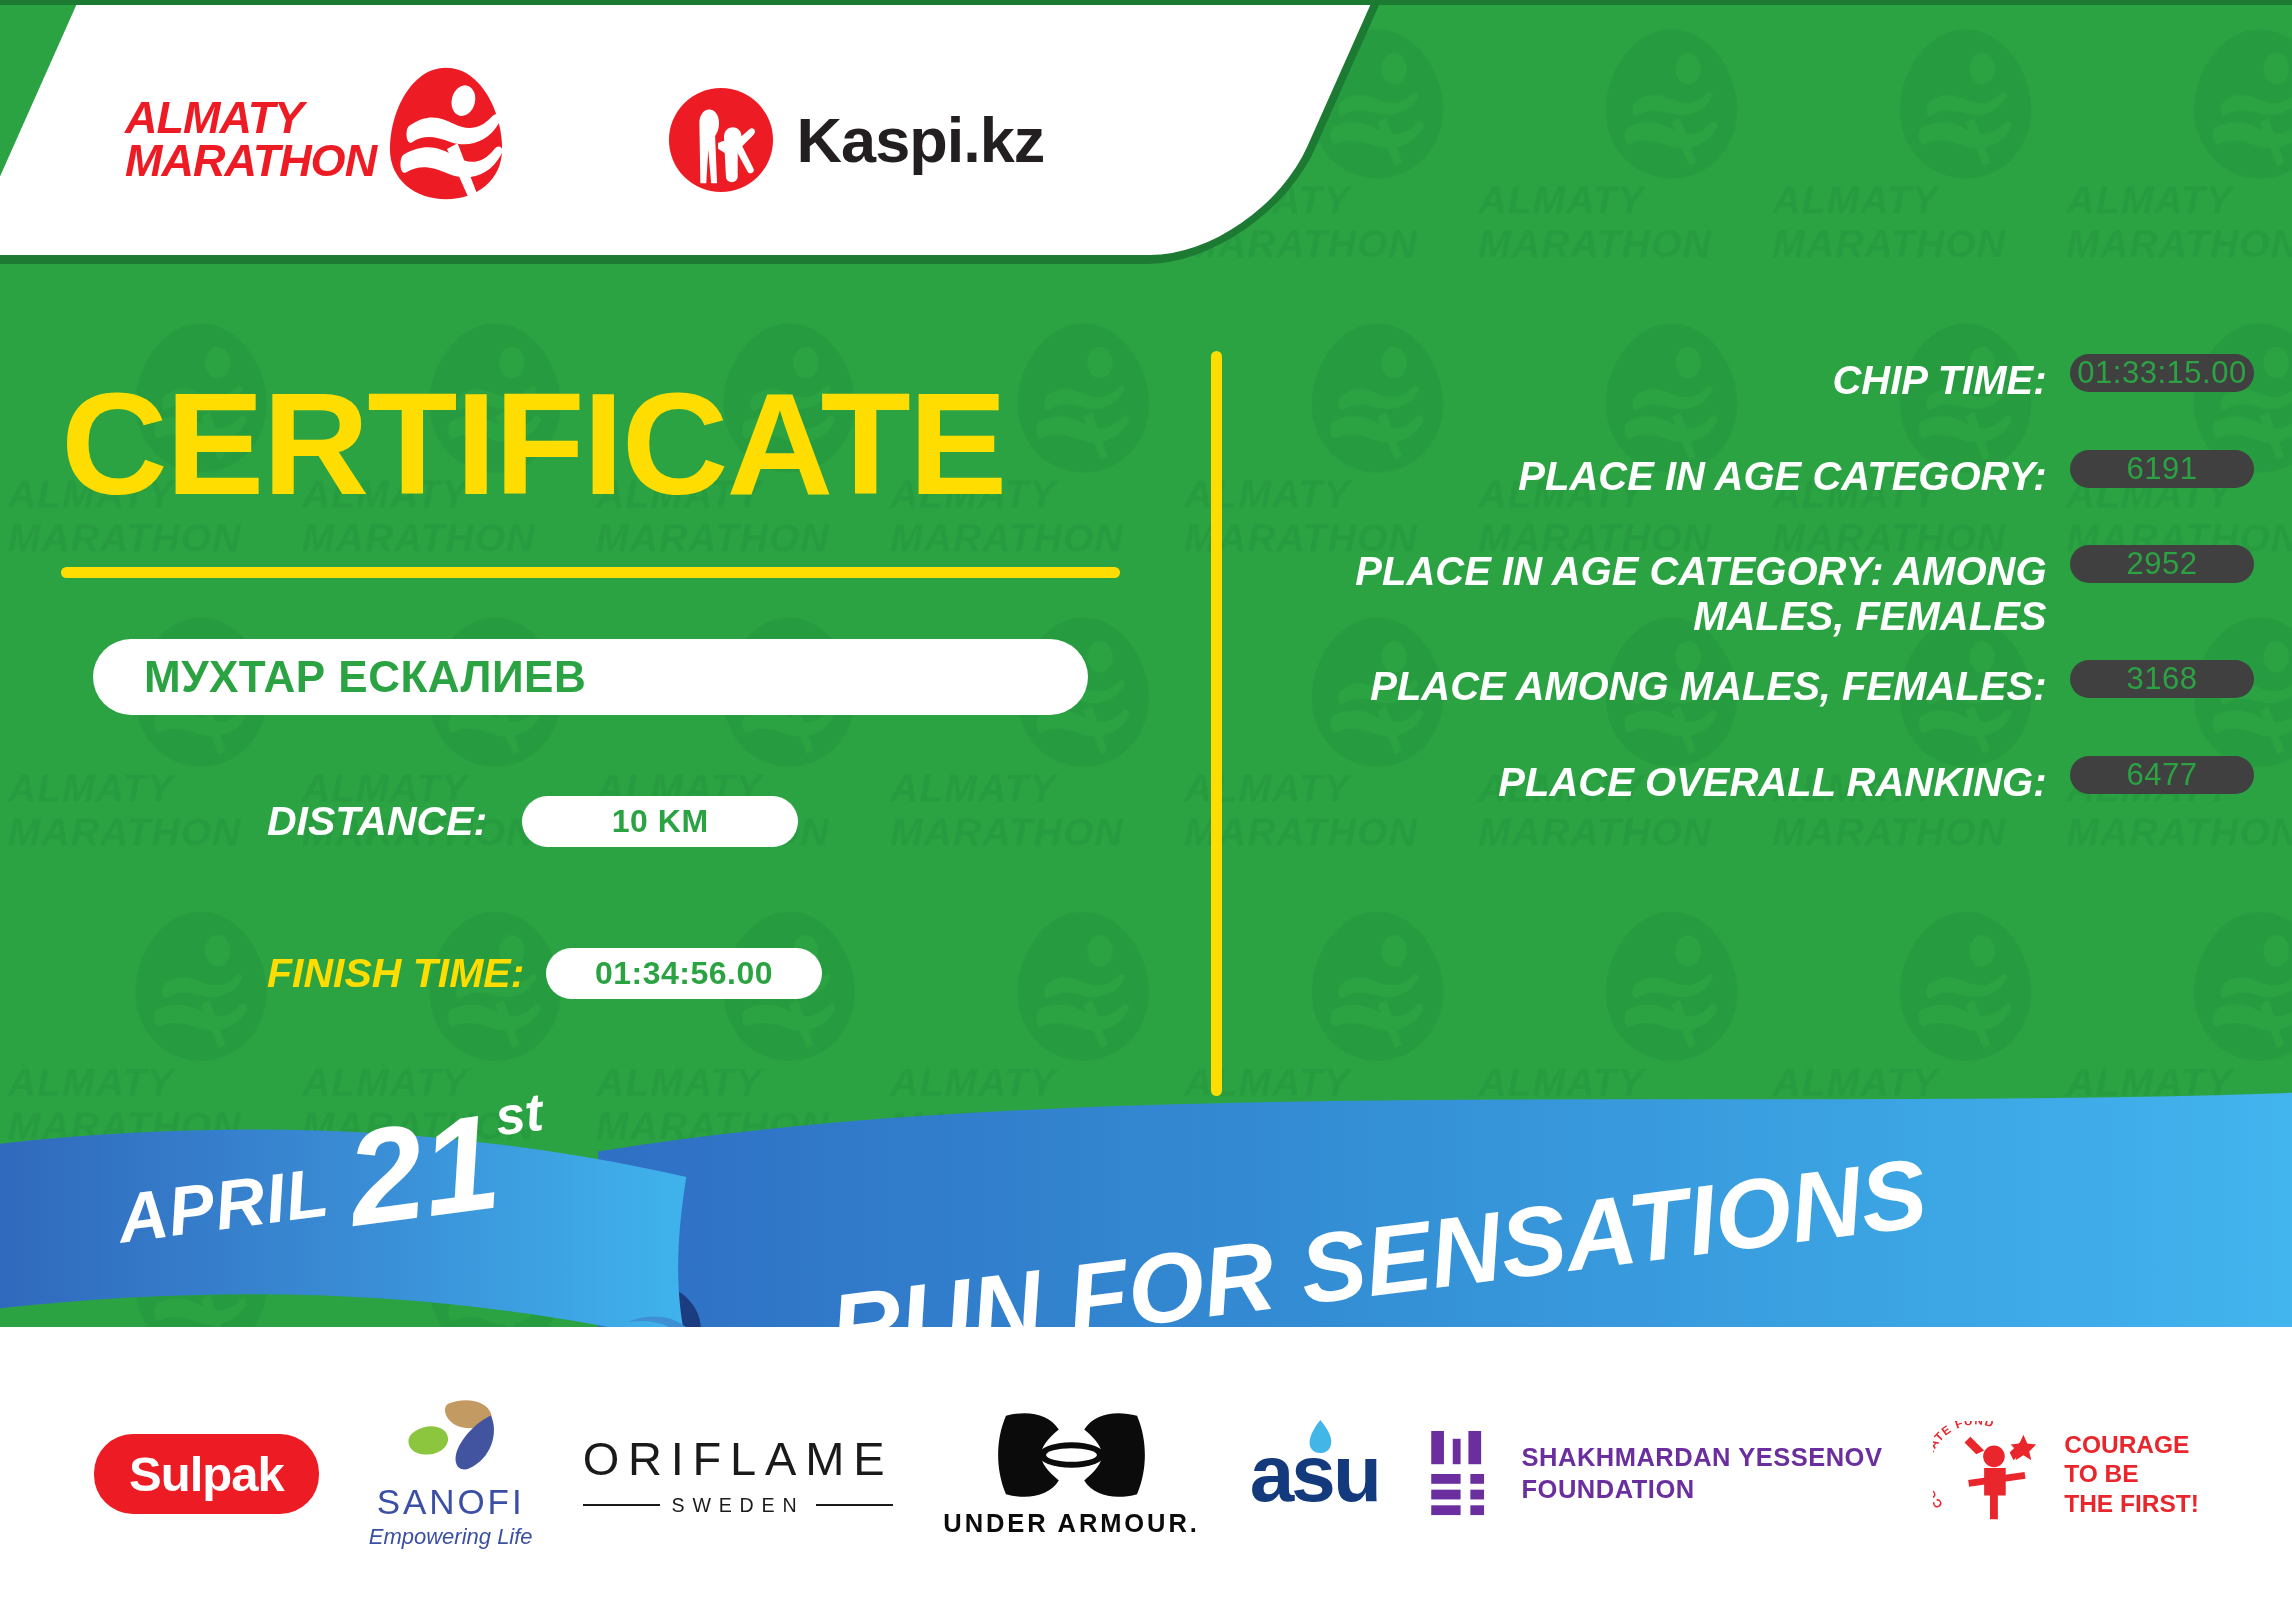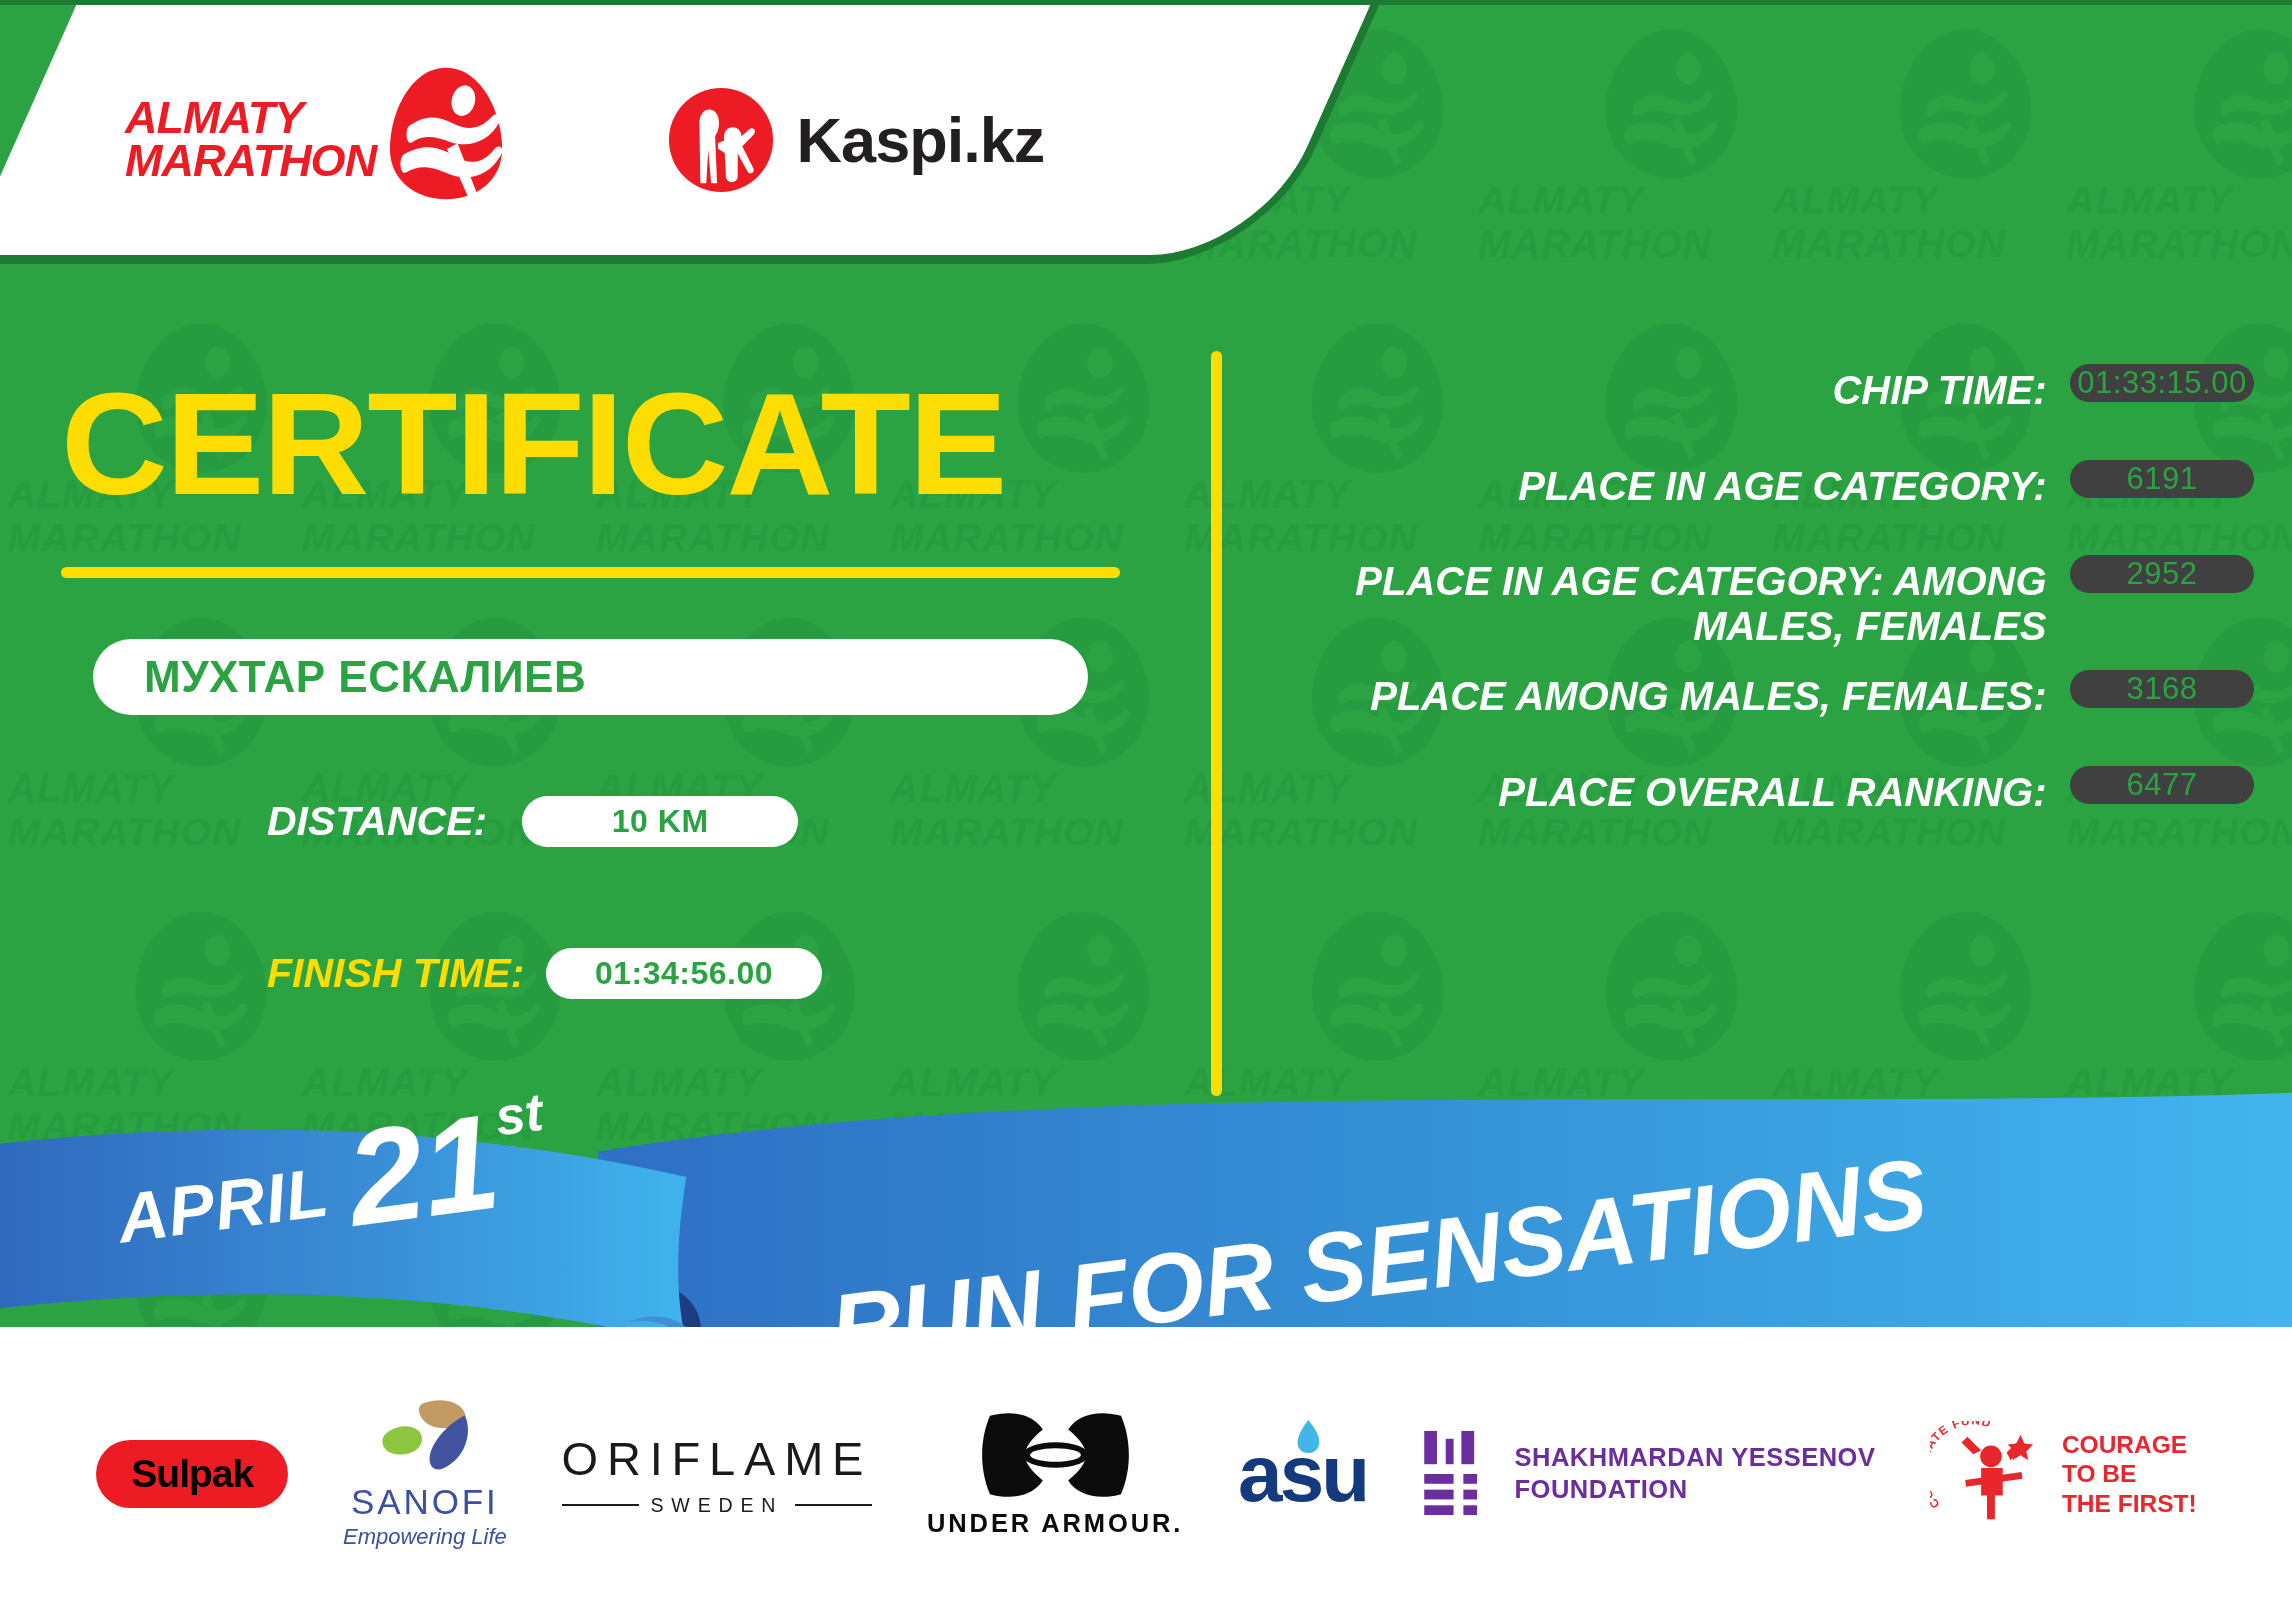--- a/index.html
+++ b/index.html
@@ -76,21 +76,21 @@
   .row-finish{left:267px;top:921px;margin-top:27px;}
   .row-finish .kv-pill{width:276px;margin-left:21.6px;}
 
   
   .divider{
     position:absolute;left:1211px;top:351px;width:10.8px;height:745px;
     background:#ffdd00;border-radius:5.9px;z-index:5;
   }
 
   
-  .results{position:absolute;left:1274px;top:364px;width:980px;z-index:5;}
+  .results{position:absolute;left:1274px;top:354px;width:980px;z-index:5;}
   .res-row{position:relative;display:flex;align-items:flex-start;margin-bottom:21.6px;}
   .res-label{
     flex:1;font-size:40px;font-weight:bold;font-style:italic;color:#fff;
     line-height:1.12;text-align:right;padding-right:23.5px;padding-top:3.9px;
     letter-spacing:0px;
   }
   .res-pill{
     flex:0 0 auto;width:184px;height:38px;background:#404040;border-radius:24.5px;
     display:flex;align-items:center;justify-content:center;
     color:#2ba343;font-weight:normal;font-size:31px;letter-spacing:0.5px;
@@ -121,21 +121,21 @@
   .bottom-white{position:absolute;left:0;bottom:0;width:2293px;height:294px;background:#fff;z-index:8;}
   .sponsors{
     position:absolute;left:0;bottom:0;width:2293px;height:294px;z-index:10;
     display:flex;align-items:center;justify-content:space-around;padding:0 69px;
     box-sizing:border-box;
   }
   .sponsor{display:flex;align-items:center;justify-content:center;}
 
   .sulpak{
     background:#ed1c24;border-radius:39px;padding:11.8px 35px;
-    color:#000000;font-size:39px;font-weight:bold;letter-spacing:-1px;
+    color:#ffffff;font-size:49px;font-weight:bold;letter-spacing:-1px;
   }
   .sanofi{display:flex;flex-direction:column;align-items:center;}
   .sanofi-name{color:#3b4fa4;font-size:35px;letter-spacing:2.9px;margin-top:3.9px;}
   .sanofi-tag{color:#3b4fa4;font-size:22px;font-style:italic;margin-top:2px;}
   .oriflame{display:flex;flex-direction:column;align-items:center;}
   .ori-name{font-size:47px;letter-spacing:8.8px;color:#1a1a1a;}
   .ori-sub{display:flex;align-items:center;gap:11.8px;margin-top:7.8px;width:100%;}
   .ori-line{flex:1;height:2px;background:#1a1a1a;}
   .ori-sweden{font-size:19.6px;letter-spacing:7.8px;color:#1a1a1a;}
   .ua{display:flex;flex-direction:column;align-items:center;}

